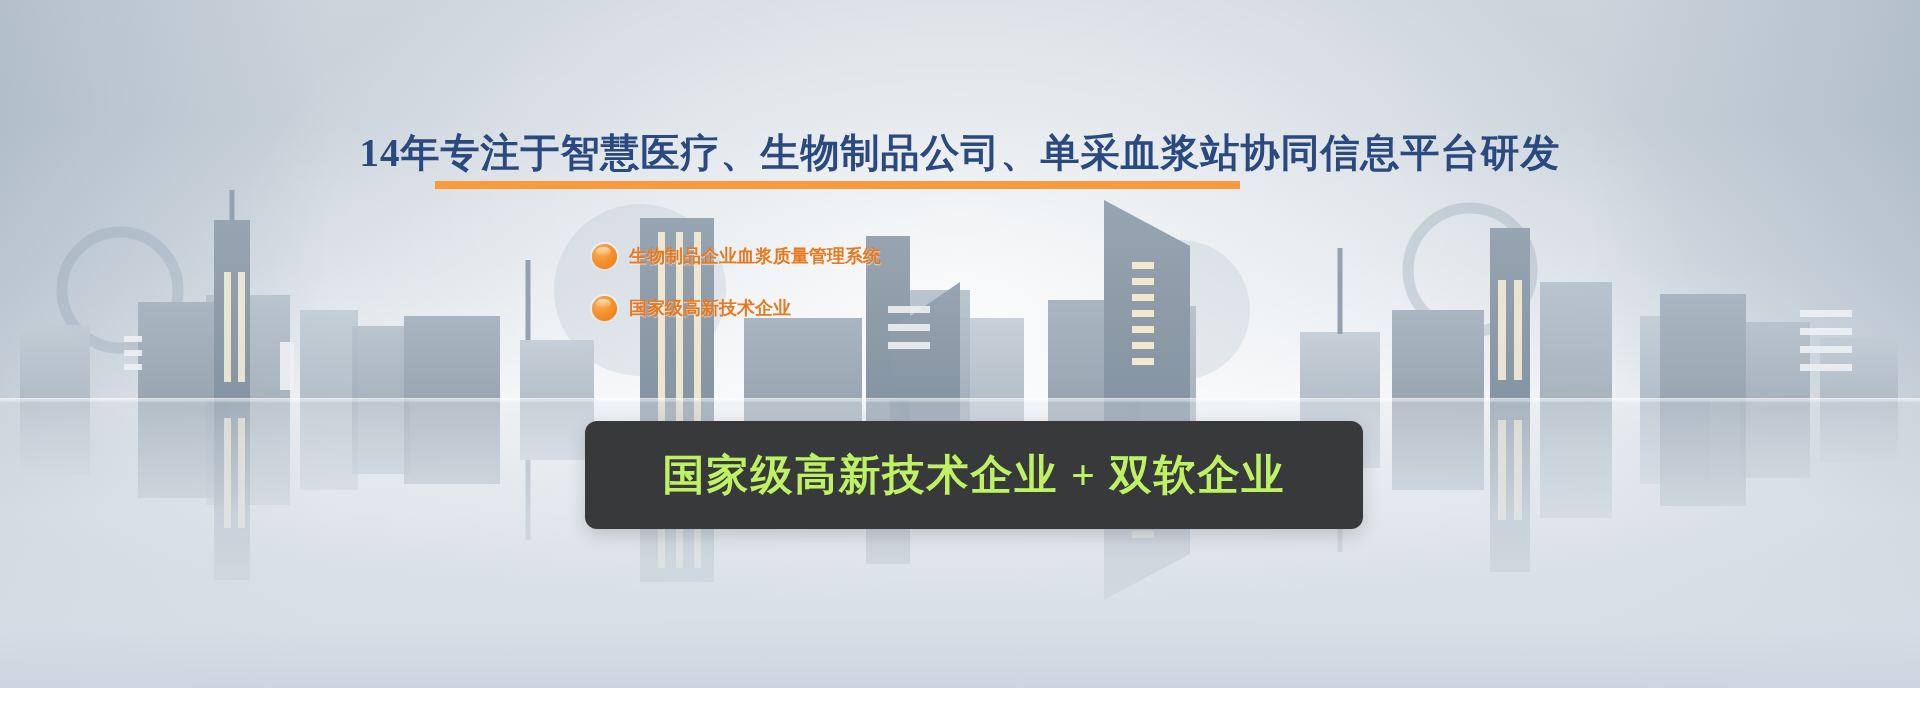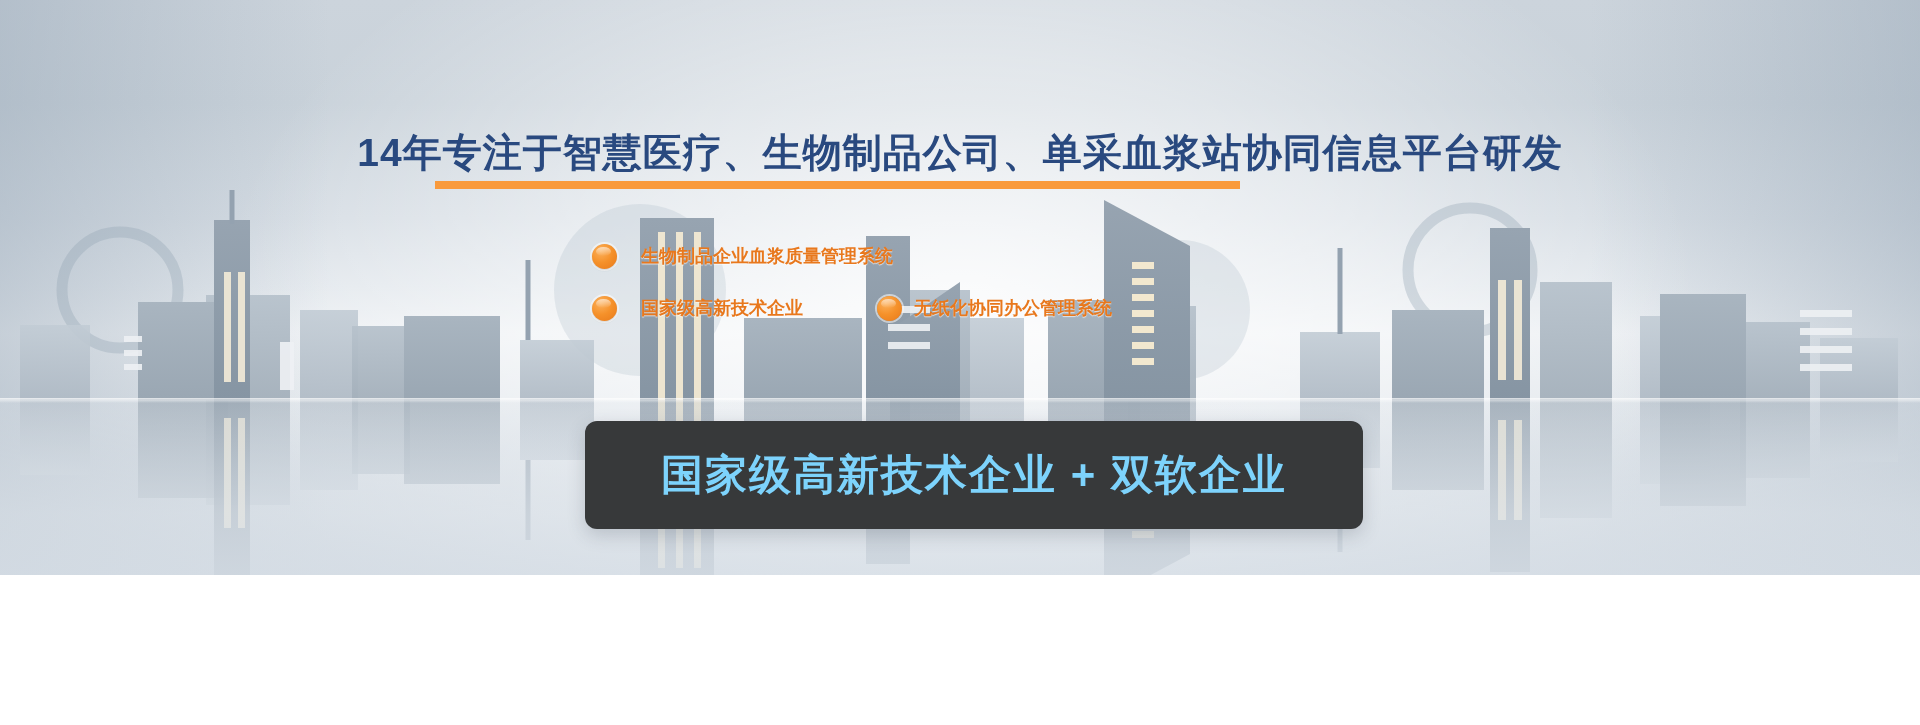--- a/index.html
+++ b/index.html
@@ -2,23 +2,24 @@
 <html lang="zh"><head>
 <meta charset="utf-8">
 <title>Banner</title>
 <style>
   html,body{margin:0;padding:0;background:#fff;}
   body{font-family:"Liberation Sans","DejaVu Sans",sans-serif;}
 
   #banner{
     position:relative;
     width:1920px;
-    height:575px;
+    height:688px;
     overflow:hidden;
     background:linear-gradient(180deg,#ccd4dc 0%,#c9d2da 18%,#d6dde4 38%,#e3e8ed 50%,#eef1f4 58%,#e2e7ec 72%,#ced6de 88%,#c3ccd6 100%);
+    font-family:Liberation Serif, serif;
   }
 
   
   #sky-glow{
     position:absolute;left:50%;top:-160px;transform:translateX(-50%);
     width:1500px;height:780px;
     background:radial-gradient(ellipse at 50% 60%,rgba(255,255,255,.85) 0%,rgba(255,255,255,.45) 38%,rgba(255,255,255,0) 70%);
     pointer-events:none;
   }
   #side-shade-l,#side-shade-r{
@@ -61,21 +62,21 @@
     width:805px;height:8px;
     background:#f99a3c;
   }
 
   #feature-grid{
     position:absolute;top:230px;left:592px;
     width:520px;
   }
   .feature-row{display:flex;height:52px;align-items:center;}
   .feature-item{display:flex;align-items:center;height:52px;}
-  .feature-item.col1{width:322px;gap:12px;}
+  .feature-item.col1{width:322px;}
   .feature-item.col2{width:auto;}
   .bullet-icon{
     width:25px;height:25px;border-radius:50%;flex:0 0 25px;
     background:radial-gradient(circle at 35% 28%,#fcb15c 0%,#f5912a 48%,#e8791a 100%);
     box-shadow:0 0 0 2px rgba(255,255,255,.55),0 1px 2px rgba(80,70,60,.45);
     position:relative;margin-right:12px;
   }
   .bullet-icon::after{
     content:"";position:absolute;left:4px;top:3px;width:15px;height:9px;
     border-radius:50%;
@@ -88,21 +89,21 @@
 
   #slogan-box{
     position:absolute;top:421px;left:585px;
     width:778px;height:108px;
     background:#37393a;
     border-radius:12px;
     box-shadow:0 6px 18px rgba(60,70,80,.22);
     display:flex;align-items:center;justify-content:center;
   }
   #slogan-text{
-    font-size:42px;font-weight:bold;color:#7dd3fc;letter-spacing:2px;white-space:nowrap;
+    font-size:42px;font-weight:bold;color:#bef264;letter-spacing:2px;white-space:nowrap;
   }
 </style>
 </head>
 <body>
 
 <div id="banner">
 
   <div id="sky-glow"></div>
   <div id="side-shade-l"></div>
   <div id="side-shade-r"></div>
@@ -309,24 +310,20 @@
         <div class="feature-item col1">
           <span class="bullet-icon"></span>
           <span class="feature-label">生物制品企业血浆质量管理系统</span>
         </div>
       </div>
       <div class="feature-row">
         <div class="feature-item col1">
           <span class="bullet-icon"></span>
           <span class="feature-label">国家级高新技术企业</span>
         </div>
-        <div class="feature-item col2">
-          <span class="bullet-icon"></span>
-          <span class="feature-label">无纸化协同办公管理系统</span>
-        </div>
       </div>
     </div>
 
     <div id="slogan-box">
       <span id="slogan-text">国家级高新技术企业 + 双软企业</span>
     </div>
 
   </div>
 </div>
 

